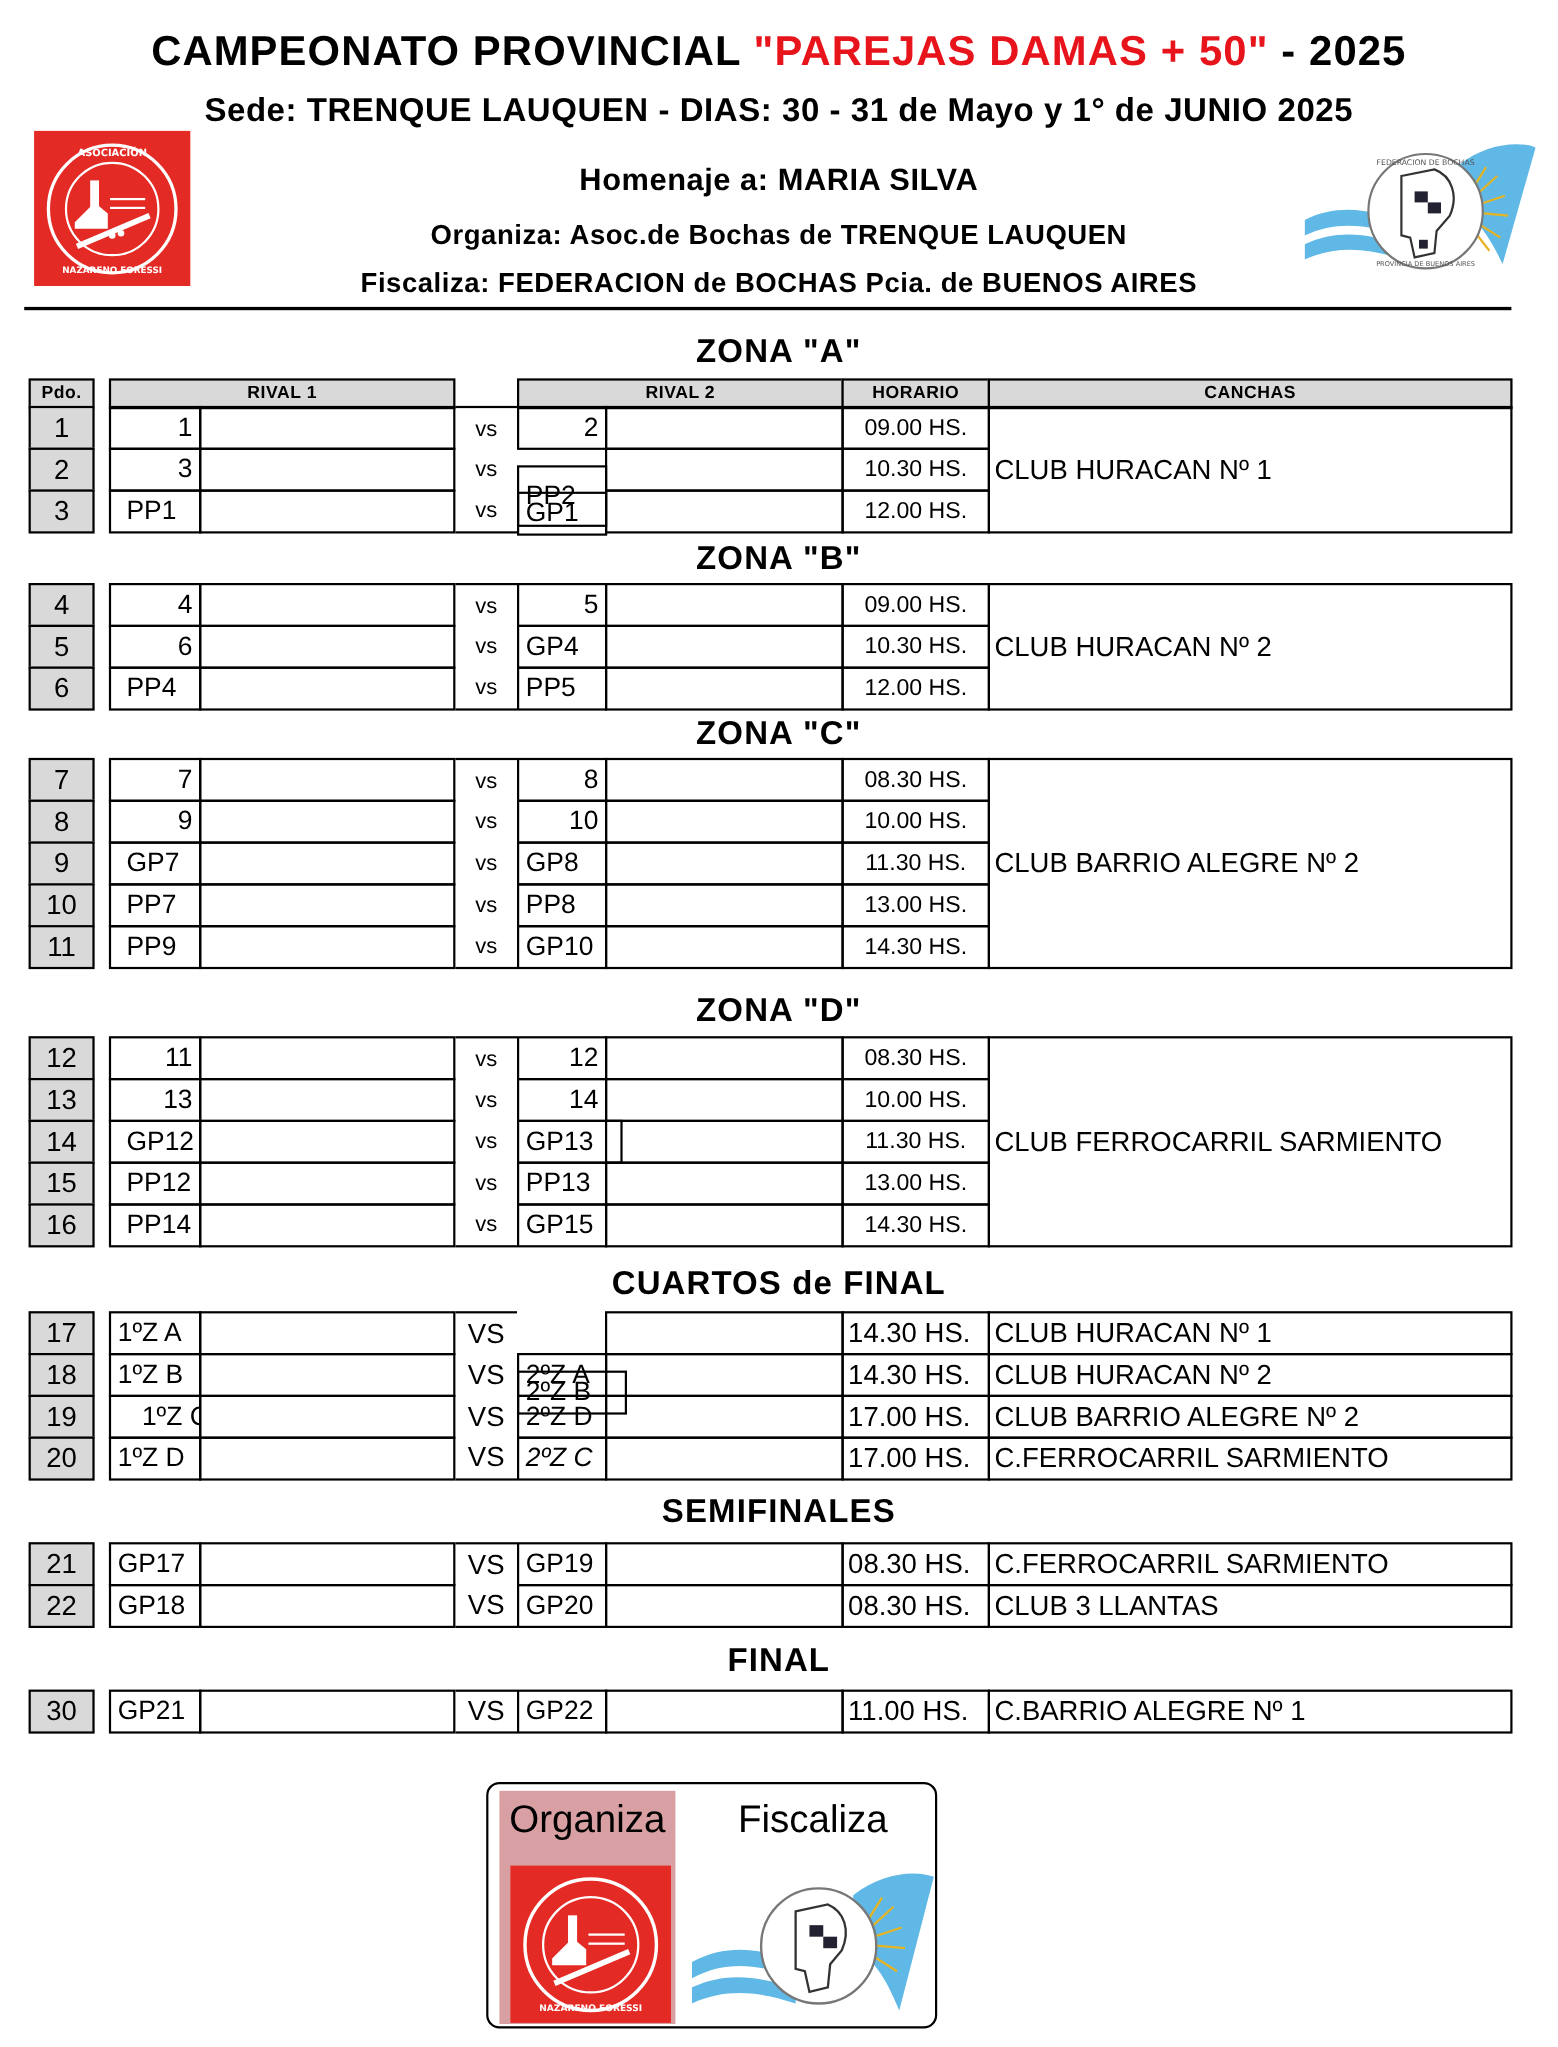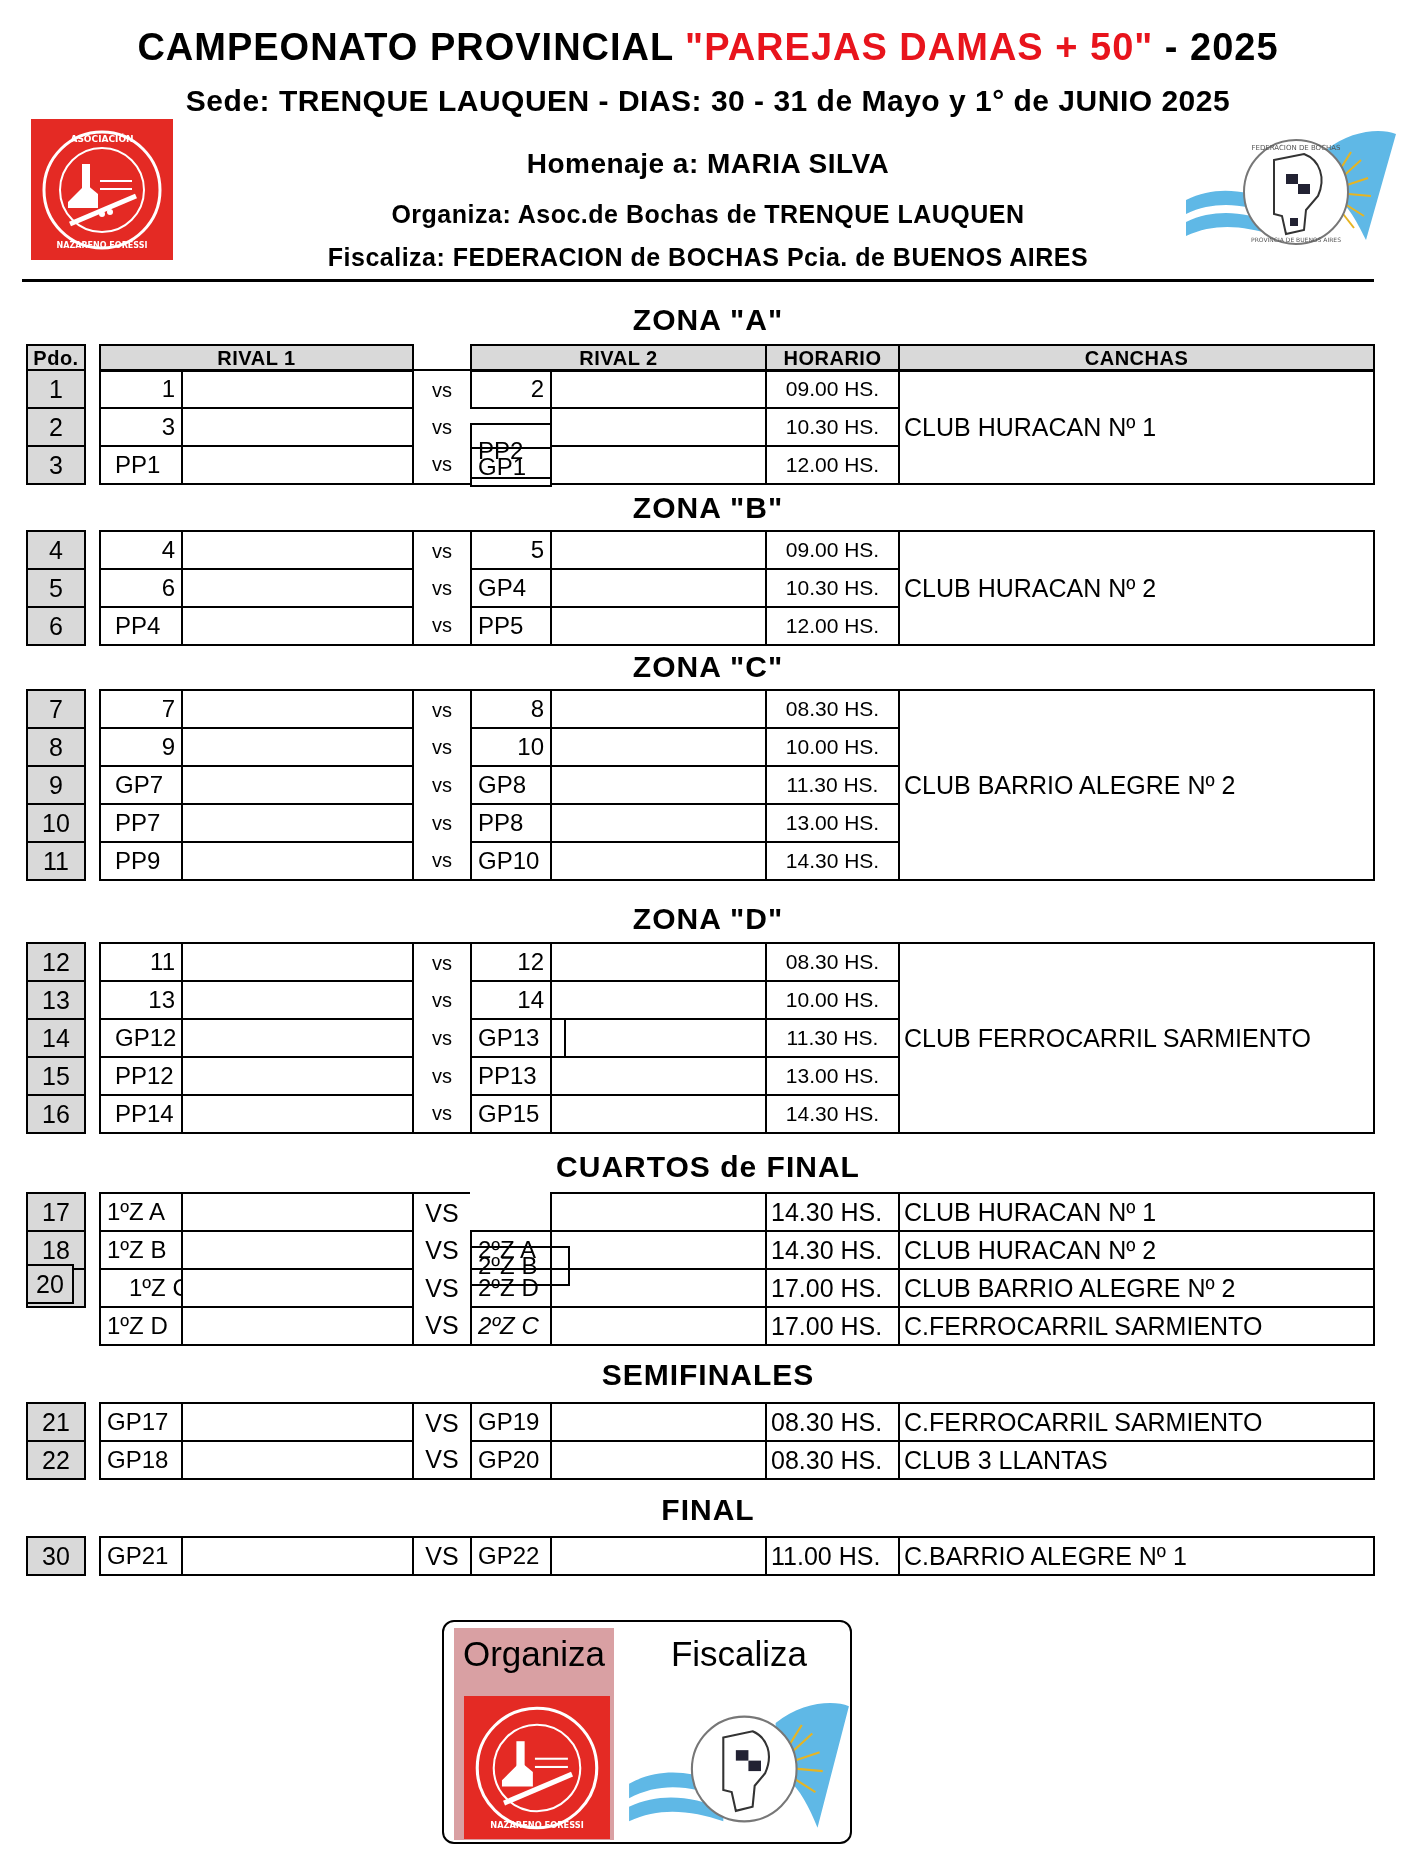--- a/index.html
+++ b/index.html
@@ -16,21 +16,21 @@
   #rule { left: 22px; top: 279px; width: 1352px; height: 3px; background: #000; }
 
   .logo-red { background: #e42a24; display: flex; align-items: center; justify-content: center; }
   #logo-left { left: 31px; top: 119px; width: 142px; height: 141px; }
   #logo-right { left: 1186px; top: 130px; width: 210px; height: 128px; }
 
   .zone-title { left: 0; width: 1416px; text-align: center; font-weight: bold; font-size: 30px; letter-spacing: 1px; white-space: nowrap; }
 
   
   .cell { position: absolute; border: 2px solid #000; display: flex; align-items: center; font-size: 24px; white-space: nowrap; overflow: hidden; }
-  .hdr { background: #d9d9d9; justify-content: center; font-weight: bold; font-size: 20px; letter-spacing: 0.5px; }
+  .hdr { background: #d9d9d9; justify-content: center; font-weight: bold; font-size: 16px; letter-spacing: 0.5px; }
   .pdo { background: #d9d9d9; justify-content: center; font-size: 25px; }
   .code { padding: 0 6px; }
   .code.right { justify-content: flex-end; }
   .code.left { justify-content: flex-start; }
   .code.pad { padding-left: 14px; }
   .vs { justify-content: center; font-size: 20px; border: none; }
   .vs.big { font-size: 25px; font-weight: normal; }
   .hora { justify-content: center; font-size: 21px; }
   .hora.big { font-size: 25px; justify-content: flex-start; padding-left: 4px; }
   .cancha { justify-content: flex-start; padding-left: 4px; font-size: 25px; }
@@ -238,21 +238,21 @@
     <div class="cell hora big" style="left: 765px; top: 1230px; width: 135px; height: 40px;">14.30 HS.</div>
     <div class="cell cancha" style="left: 898px; top: 1230px; width: 477px; height: 40px;">CLUB HURACAN Nº 2</div>
     <div class="cell pdo" style="left: 26px; top: 1268px; width: 60px; height: 40px;">19</div>
     <div class="cell code left" style="left: 99px; top: 1268px; width: 84px; height: 40px; padding-left: 28px;">1ºZ C</div>
     <div class="cell blank" style="left: 181px; top: 1268px; width: 233px; height: 40px;"></div>
     <div class="cell vs big" style="left: 414px; top: 1268px; width: 56px; height: 40px; border-top: none; border-bottom: none;">VS</div>
     <div class="cell code left" style="left: 470px; top: 1268px; width: 82px; height: 40px;">2ºZ D</div>
     <div class="cell blank" style="left: 550px; top: 1268px; width: 217px; height: 40px;"></div>
     <div class="cell hora big" style="left: 765px; top: 1268px; width: 135px; height: 40px;">17.00 HS.</div>
     <div class="cell cancha" style="left: 898px; top: 1268px; width: 477px; height: 40px;">CLUB BARRIO ALEGRE Nº 2</div>
-    <div class="cell pdo" style="left: 26px; top: 1264px; width: 48px; height: 40px;">20</div>
+    <div class="cell pdo" style="left: 26px; top: 1306px; width: 60px; height: 40px;">20</div>
     <div class="cell code left" style="left: 99px; top: 1306px; width: 84px; height: 40px;">1ºZ D</div>
     <div class="cell blank" style="left: 181px; top: 1306px; width: 233px; height: 40px;"></div>
     <div class="cell vs big" style="left: 414px; top: 1306px; width: 56px; height: 40px; border-top: none; border-bottom: 2px solid rgb(0, 0, 0);">VS</div>
     <div class="cell code left" style="left: 470px; top: 1306px; width: 82px; height: 40px; font-style: italic;">2ºZ C</div>
     <div class="cell blank" style="left: 550px; top: 1306px; width: 217px; height: 40px;"></div>
     <div class="cell hora big" style="left: 765px; top: 1306px; width: 135px; height: 40px;">17.00 HS.</div>
     <div class="cell cancha" style="left: 898px; top: 1306px; width: 477px; height: 40px;">C.FERROCARRIL SARMIENTO</div>
     <div class="abs zone-title" style="top: 1358px;">SEMIFINALES</div>
     <div class="cell pdo" style="left: 26px; top: 1402px; width: 60px; height: 40px;">21</div>
     <div class="cell code left" style="left: 99px; top: 1402px; width: 84px; height: 40px;">GP17</div>

